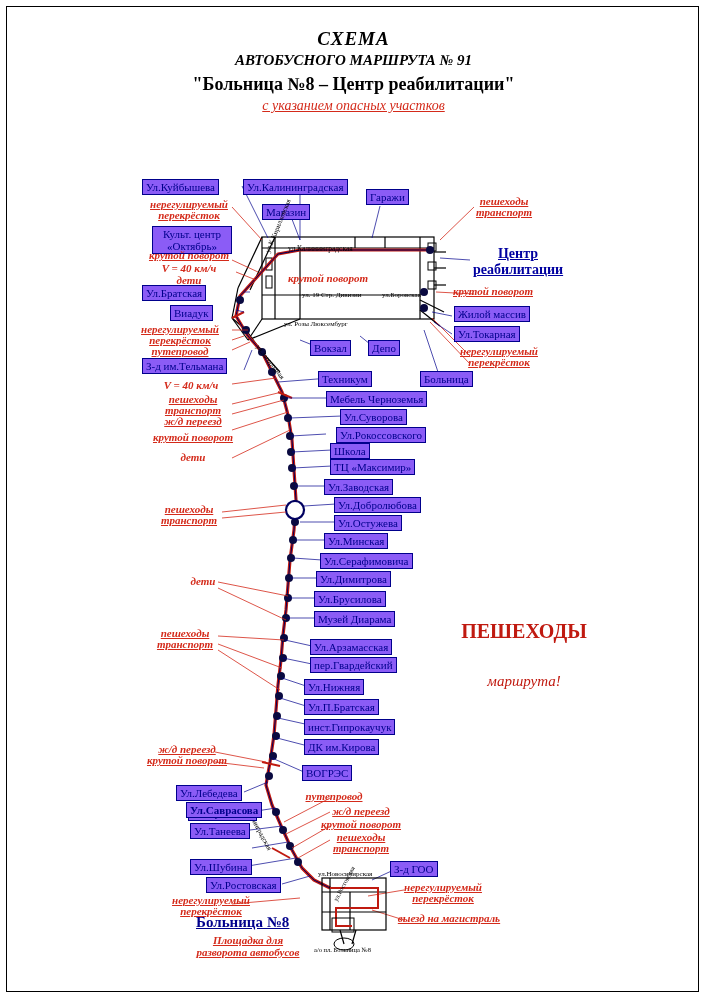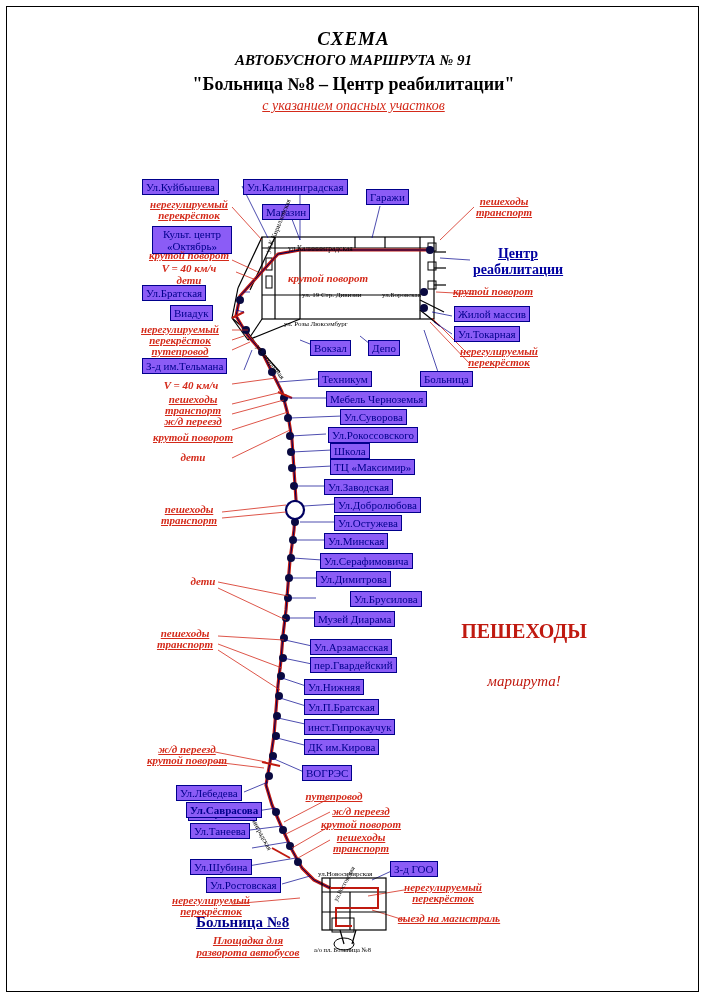--- a/index.html
+++ b/index.html
@@ -389,30 +389,30 @@
   <div class="center-label" style="left:458px; top:246px; width:120px;">Центр<br>реабилитации</div>
   <div class="lbl warn warn-u" style="left:450px; top:286px; width:86px;">крутой поворот</div>
   <div class="lbl stop" style="left:454px; top:306px;">Жилой массив</div>
   <div class="lbl stop" style="left:454px; top:326px;">Ул.Токарная</div>
   <div class="lbl warn warn-u" style="left:448px; top:346px; width:102px;">нерегулируемый<br>перекрёсток</div>
   <div class="lbl stop" style="left:420px; top:371px;">Больница</div>
 
   <div class="lbl stop" style="left:318px; top:371px;">Техникум</div>
   <div class="lbl stop" style="left:326px; top:391px;">Мебель Черноземья</div>
   <div class="lbl stop" style="left:340px; top:409px;">Ул.Суворова</div>
-  <div class="lbl stop" style="left:328px; top:427px;">Ул.Рокоссовского</div>
+  <div class="lbl stop" style="left:336px; top:427px;">Ул.Рокоссовского</div>
   <div class="lbl stop" style="left:330px; top:443px;">Школа</div>
   <div class="lbl stop" style="left:330px; top:459px;">ТЦ «Максимир»</div>
   <div class="lbl stop" style="left:324px; top:479px;">Ул.Заводская</div>
   <div class="lbl stop" style="left:334px; top:497px;">Ул.Добролюбова</div>
   <div class="lbl stop" style="left:334px; top:515px;">Ул.Остужева</div>
   <div class="lbl stop" style="left:324px; top:533px;">Ул.Минская</div>
   <div class="lbl stop" style="left:320px; top:553px;">Ул.Серафимовича</div>
   <div class="lbl stop" style="left:316px; top:571px;">Ул.Димитрова</div>
-  <div class="lbl stop" style="left:314px; top:591px;margin-left:36px;">Ул.Брусилова</div>
+  <div class="lbl stop" style="left:314px; top:591px;">Ул.Брусилова</div>
   <div class="lbl stop" style="left:314px; top:611px;">Музей Диарама</div>
   <div class="lbl stop" style="left:310px; top:639px;">Ул.Арзамасская</div>
   <div class="lbl stop" style="left:310px; top:657px;">пер.Гвардейский</div>
   <div class="lbl stop" style="left:304px; top:679px;">Ул.Нижняя</div>
   <div class="lbl stop" style="left:304px; top:699px;">Ул.П.Братская</div>
   <div class="lbl stop" style="left:304px; top:719px;">инст.Гипрокаучук</div>
   <div class="lbl stop" style="left:304px; top:739px;">ДК им.Кирова</div>
   <div class="lbl stop" style="left:302px; top:765px;">ВОГРЭС</div>
 
   <div class="lbl stop" style="left:176px; top:785px;">Ул.Лебедева</div>

